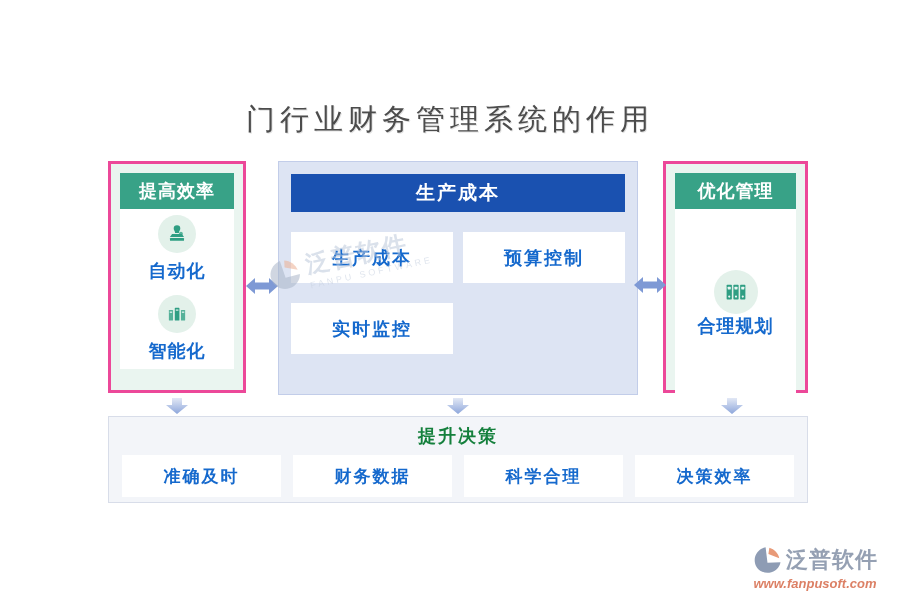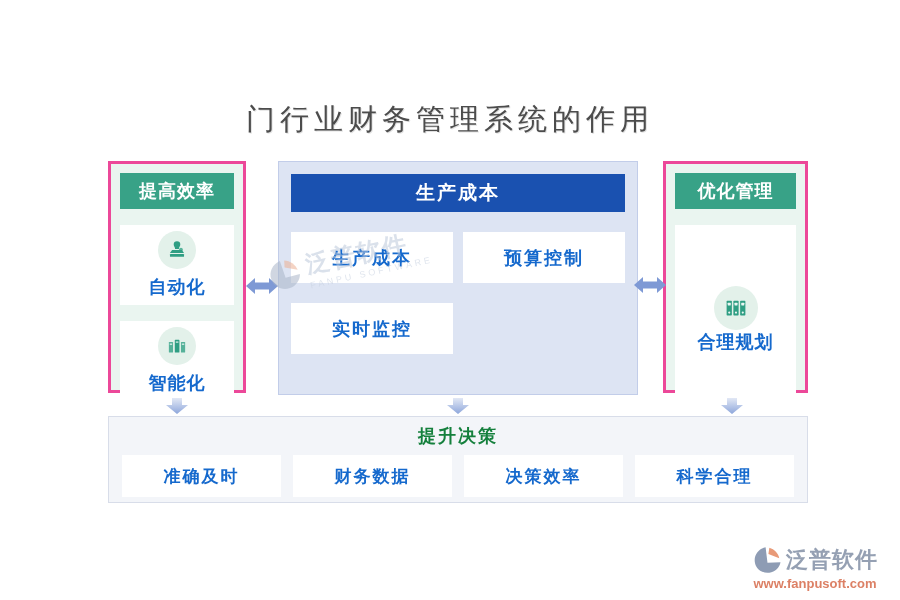--- a/index.html
+++ b/index.html
@@ -11,21 +11,21 @@
            font-family:"Liberation Serif","DejaVu Serif",serif;
            font-size:29px; color:#4c4c4c; letter-spacing:5px; font-weight:400;
            text-shadow:1px 1px 0 rgba(0,0,0,0.12); }
 
   
   .panel-green { position:absolute; background:#eaf5f0; border:3px solid #ec4899; padding:9px; }
   .panel-left  { left:108px; top:161px; width:138px; height:232px; }
   .panel-right { left:663px; top:161px; width:145px; height:232px; }
   .green-header { height:36px; line-height:36px; background:#38a287; color:#ffffff;
                   text-align:center; font-size:18px; font-weight:bold; letter-spacing:1px; }
-  .g-card { background:#ffffff; margin-top:16px; display:flex; flex-direction:column;
+  .g-card { background:#ffffff; margin-top:0; display:flex; flex-direction:column;
             align-items:center; justify-content:center; gap:6px; }
   .panel-left .g-card { height:80px; }
   .panel-right .g-card { height:190px; gap:0; }
   .icon-circle { width:38px; height:38px; border-radius:50%; background:#e3f1ea;
                  display:flex; align-items:center; justify-content:center; }
   .panel-right .icon-circle { width:44px; height:44px; }
   .card-label { color:#1569cd; font-weight:bold; font-size:18px; letter-spacing:1px; }
 
   
   .panel-center { position:absolute; left:278px; top:161px; width:360px; height:234px;
@@ -56,21 +56,21 @@
   
   .watermark { position:absolute; left:266px; top:240px; display:flex; align-items:center;
                gap:6px; transform:rotate(-12deg); opacity:0.55; pointer-events:none; z-index:5; }
   .wm-text .zh { font-size:24px; font-weight:bold; color:#bdc9db; letter-spacing:2px; }
   .wm-text .en { font-size:9px; color:#c7d1e0; letter-spacing:3px; }
 
   
   .footer-brand { position:absolute; left:752px; top:544px; }
   .fb-row { display:flex; align-items:center; gap:4px; }
   .fb-name { font-size:22px; font-weight:bold; color:#95a0b3; letter-spacing:1px; }
-  .fb-url { font-size:13px; font-weight:bold; color:#dc8065; margin-top:0px; text-align:center; }
+  .fb-url { font-size:13px; font-weight:bold; color:#dc8065; margin-top:0px; text-align:center;font-style:italic; }
 </style>
 </head>
 <body>
 
 <div class="stage">
 
   <svg width="0" height="0" style="position:absolute" aria-hidden="true">
     <defs>
       <linearGradient id="downGrad" x1="0" y1="0" x2="0" y2="1">
         <stop offset="0" stop-color="#e2e8f5"></stop>
@@ -153,22 +153,22 @@
   </svg>
   <svg class="down-arrow down-arrow-3" width="22" height="16" viewBox="0 0 22 16">
     <polygon fill="url(#downGrad)" points="6,0 16,0 16,7 22,7 11,16 0,7 6,7"></polygon>
   </svg>
 
   <div class="panel-bottom">
     <div class="bottom-header">提升决策</div>
     <div class="bottom-row">
       <div class="b-card">准确及时</div>
       <div class="b-card">财务数据</div>
+      <div class="b-card">科学合理</div>
       <div class="b-card">决策效率</div>
-      <div class="b-card">科学合理</div>
     </div>
   </div>
 
   <div class="watermark">
     <svg width="34" height="36" viewBox="0 0 32 32">
       <path fill="#aab6c9" d="M14.5 2.5C7 4 2 10.5 3 18c1 7.5 8 12.5 15.5 11.5C24.6 28.7 29.4 24 30.4 18.4L16.5 19 14.5 2.5z"></path>
       <path fill="#ecb094" d="M18.5 3c5.5 1.5 9.6 6 10.6 11.2L17.5 9.5 18.5 3z"></path>
     </svg>
     <div class="wm-text">
       <div class="zh">泛普软件</div>

